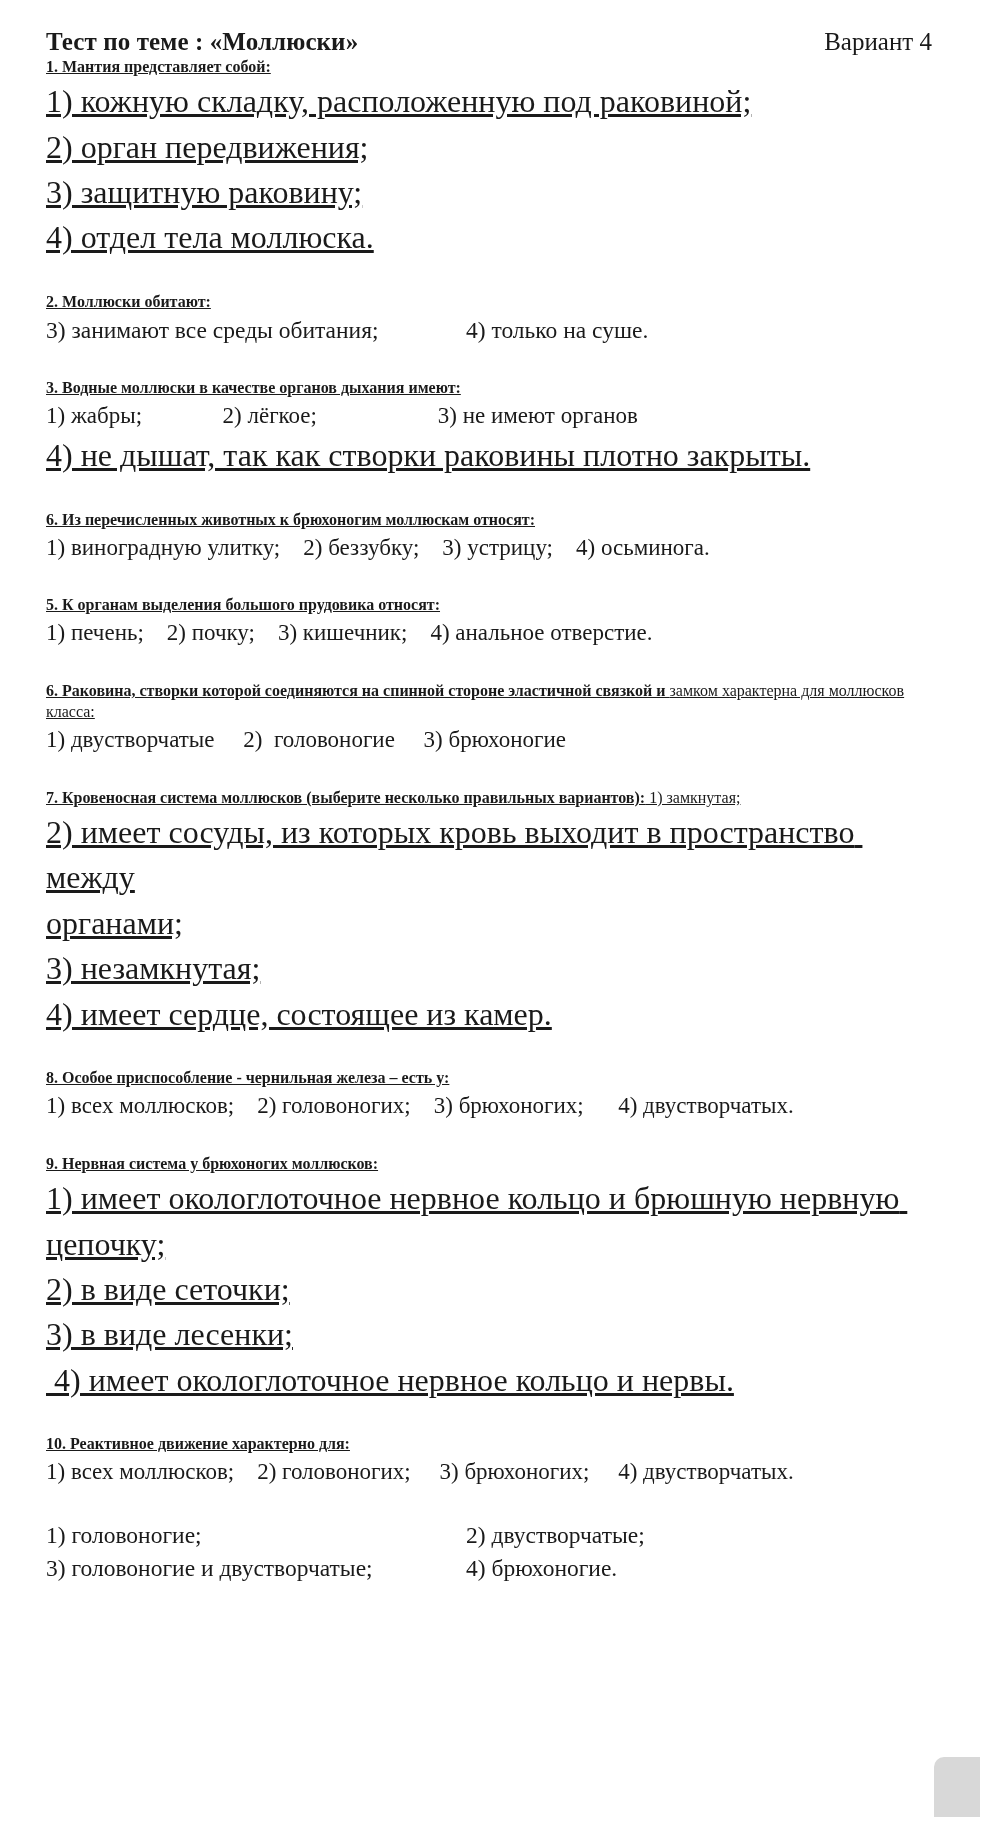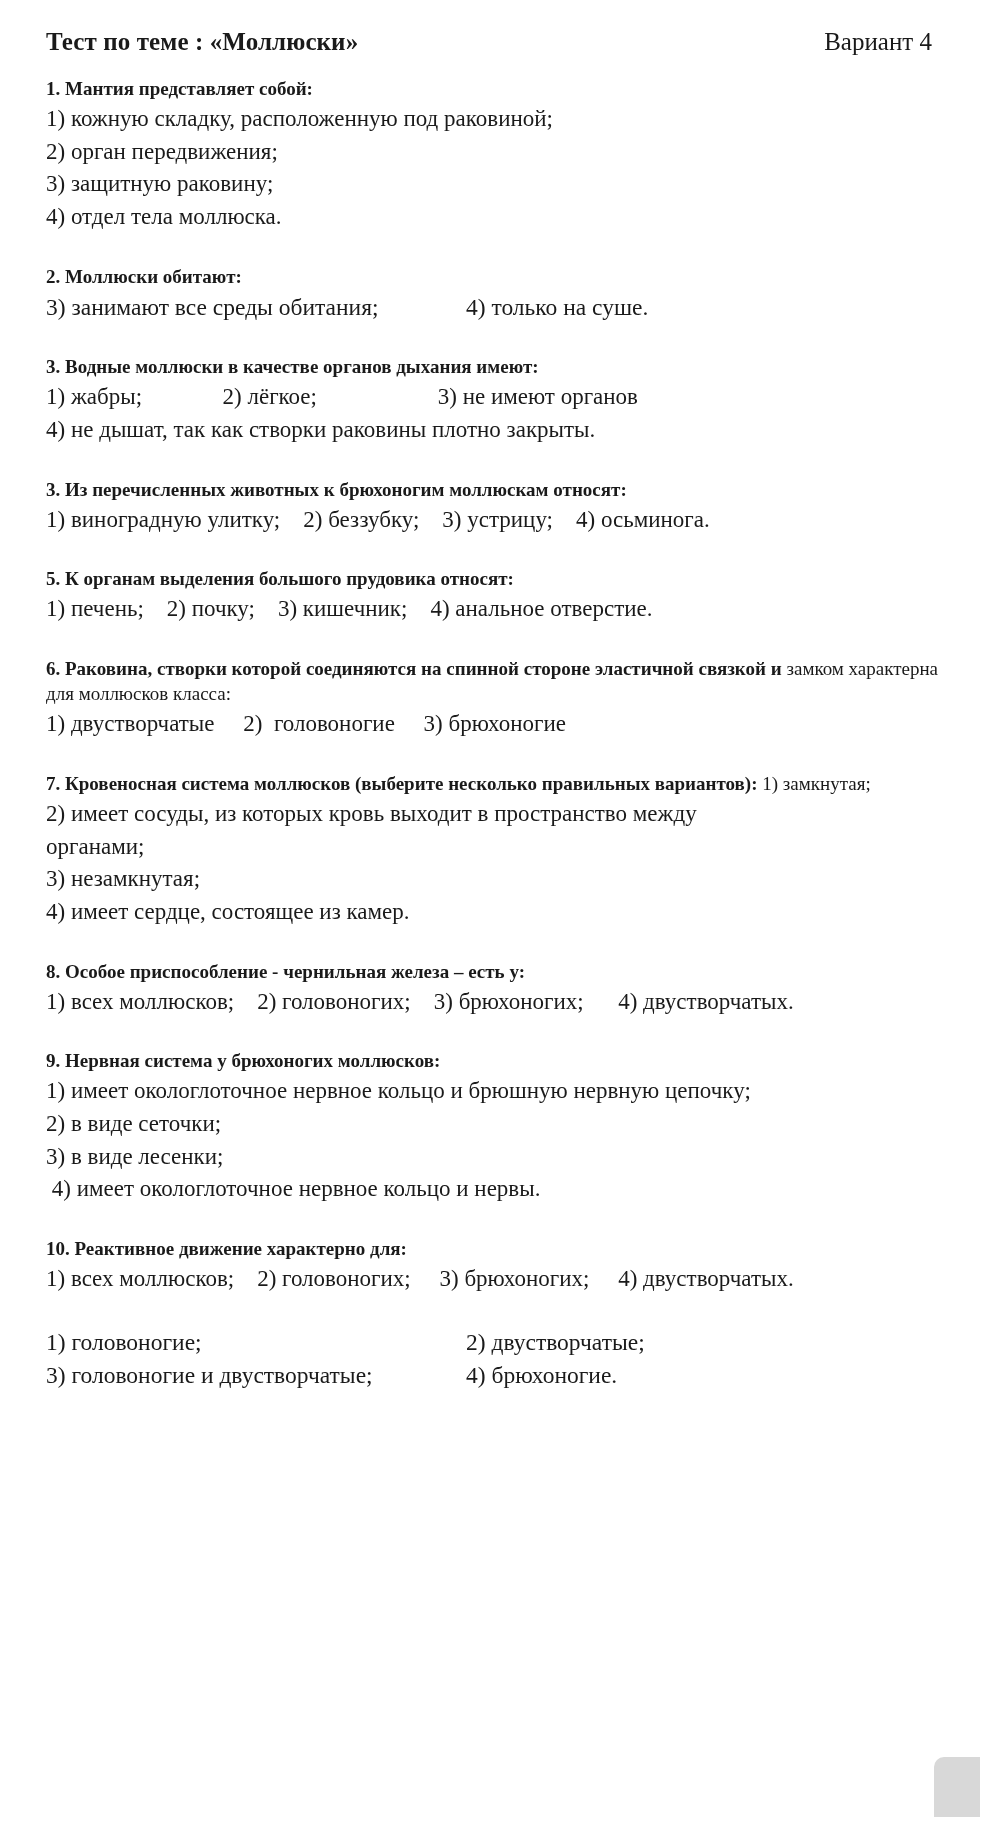--- a/index.html
+++ b/index.html
@@ -18,51 +18,53 @@
     box-sizing: border-box;
     width: 986px;
     min-height: 1825px;
     padding: 28px 44px 20px 46px;
     position: relative;
   }
   .title-row {
     display: flex;
     justify-content: space-between;
     align-items: baseline;
-    margin-bottom: 20px;
+    margin-bottom: 0;
   }
   .doc-title {
     font-size: 25px;
     font-weight: bold;
     letter-spacing: 0.1px;
   }
   .variant {
     font-size: 25px;
     font-weight: normal;
     padding-right: 10px;
   }
   .q-block {
     margin-bottom: 10px;
   }
   .q-block.gap {
     margin-top: 30px;
   }
   .q-title {
-    font-size: 19px;
+    font-size: 16px;
     font-weight: bold;
     line-height: 1.32;
     margin-bottom: 2px;
+    text-decoration: underline;
   }
   .q-title .normal {
     font-weight: normal;
   }
   .ans-line {
-    font-size: 23px;
+    font-size: 32px;
     line-height: 1.42;
     white-space: pre-wrap;
+    text-decoration: underline;
   }
   .ans-cols {
     display: flex;
     font-size: 23.5px;
     line-height: 1.42;
   }
   .ans-cols .col-a {
     width: 420px;
     flex: 0 0 420px;
   }
@@ -110,21 +112,21 @@
     </div>
   </div>
 
   <div class="q-block gap">
     <div class="q-title">3. Водные моллюски в качестве органов дыхания имеют:</div>
     <div class="ans-inline">1) жабры;              2) лёгкое;                     3) не имеют органов</div>
     <div class="ans-line">4) не дышат, так как створки раковины плотно закрыты.</div>
   </div>
 
   <div class="q-block gap">
-    <div class="q-title">3. Из перечисленных животных к брюхоногим моллюскам относят:</div>
+    <div class="q-title">6. Из перечисленных животных к брюхоногим моллюскам относят:</div>
     <div class="ans-inline">1) виноградную улитку;    2) беззубку;    3) устрицу;    4) осьминога.</div>
   </div>
 
   <div class="q-block gap">
     <div class="q-title">5. К органам выделения большого прудовика относят:</div>
     <div class="ans-inline">1) печень;    2) почку;    3) кишечник;    4) анальное отверстие.</div>
   </div>
 
   <div class="q-block gap">
     <div class="q-title"><span>6. Раковина, створки которой соединяются на спинной стороне эластичной связкой и </span><span class="normal">замком характерна для моллюсков класса:</span></div>

